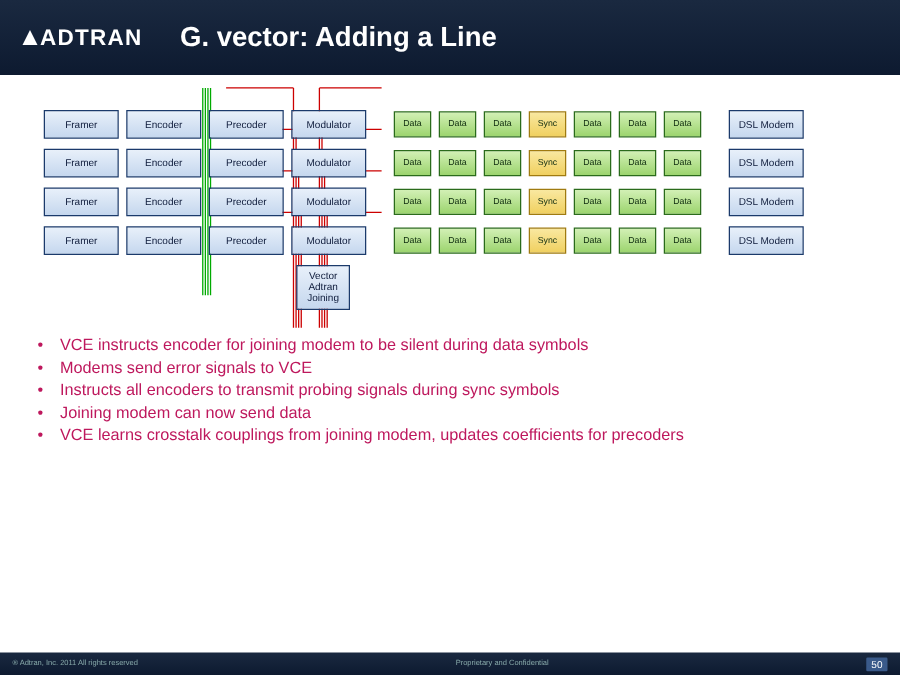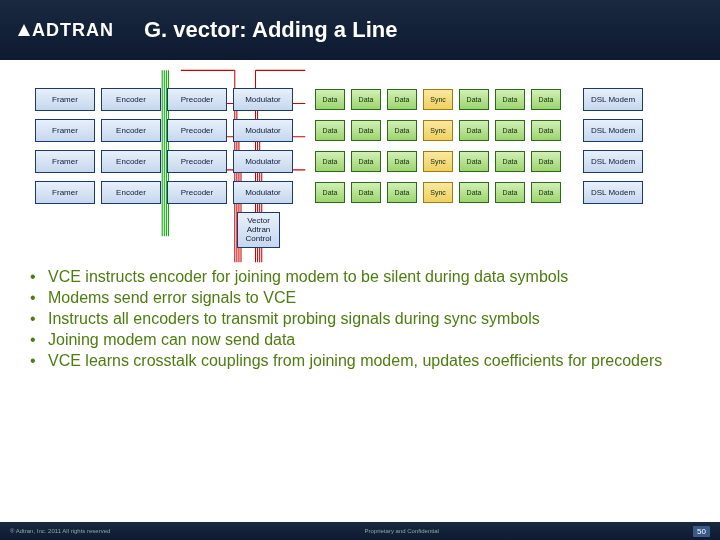--- a/index.html
+++ b/index.html
@@ -8,21 +8,21 @@
   .logo { color: #fff; font-size: 18px; font-weight: bold; letter-spacing: 1px; margin-right: 30px; display: flex; align-items: center; }
   .logo-tri { width: 0; height: 0; border-left: 6px solid transparent; border-right: 6px solid transparent; border-bottom: 12px solid #fff; margin-right: 2px; }
   .title { color: #fff; font-size: 22px; font-weight: bold; }
   .diagram { position: relative; padding: 28px 20px 10px 20px; margin-left: 15px; }
   .row { display: flex; align-items: center; gap: 6px; margin-bottom: 8px; position: relative; }
   .box { border: 1px solid #1b3a6b; background: linear-gradient(#e8f0fa,#c5d7ee); font-size: 8px; text-align: center; padding: 6px 2px; min-width: 60px; color: #0d1a3a; position: relative; z-index: 2; }
   .cell { border: 1px solid #2a6b1b; background: linear-gradient(#d2f0b5,#9cd46e); font-size: 7px; text-align: center; padding: 6px 2px; min-width: 30px; color: #0d2a0d; position: relative; z-index: 2; }
   .cell.sync { background: linear-gradient(#f9e8a0,#f0d060); border-color: #a07b10; }
   .vce-box { border: 1px solid #1b3a6b; background: linear-gradient(#e8f0fa,#c5d7ee); font-size: 8px; text-align: center; padding: 4px 6px; width: 43px; color: #0d1a3a; margin: 6px 0 0 202px; position: relative; z-index: 2; line-height: 1.1; }
   .wires { position: absolute; inset: 0; pointer-events: none; z-index: 1; }
-  .bullets { padding: 10px 30px 0 30px; color: #4d7c0f; font-size: 16px; }
+  .bullets { padding: 10px 30px 0 30px; color: #be185d; font-size: 13px; }
   .bullets li { margin-bottom: 3px; list-style: none; position: relative; padding-left: 18px; }
   .bullets li::before { content: "•"; position: absolute; left: 0; }
   .footer { position: absolute; bottom: 0; left: 0; right: 0; height: 18px; background: linear-gradient(#1a2940,#0d1a30); display: flex; align-items: center; justify-content: space-between; color: #8aa; font-size: 6px; padding: 0 10px; }
   .pagenum { background: #3a5a8a; color: #fff; font-size: 8px; padding: 1px 4px; border-radius: 1px; }
 </style>
 </head>
 <body>
 
 <div class="header">
   <div class="logo">
@@ -106,21 +106,21 @@
         <div class="cell">Data</div>
         <div class="cell">Data</div>
         <div class="cell">Data</div>
         <div style="width: 10px;"></div>
         <div class="box">DSL Modem</div>
       </div>
     </div>
   <div class="vce-box">
     <div>Vector</div>
     <div>Adtran</div>
-    <div>Control</div>
+    <div>Joining</div>
   </div>
 </div>
 
 <ul class="bullets" id="bullets">
     <li>VCE instructs encoder for joining modem to be silent during data symbols</li>
     <li>Modems send error signals to VCE</li>
     <li>Instructs all encoders to transmit probing signals during sync symbols</li>
     <li>Joining modem can now send data</li>
     <li>VCE learns crosstalk couplings from joining modem, updates coefficients for precoders</li>
   </ul>

